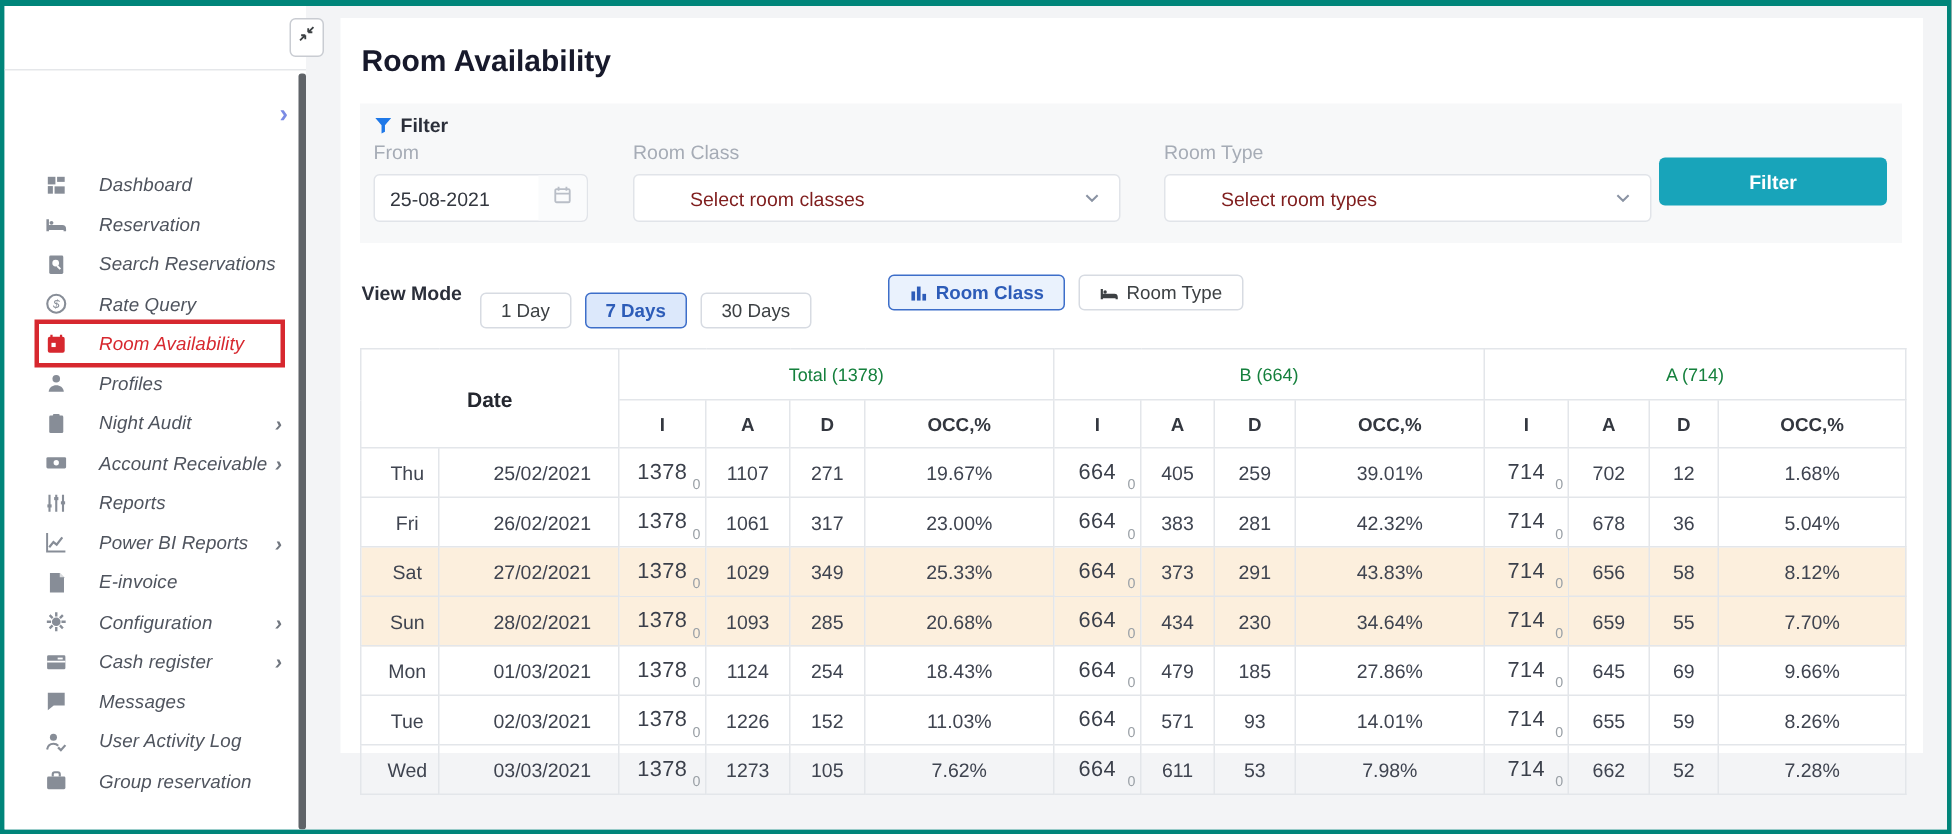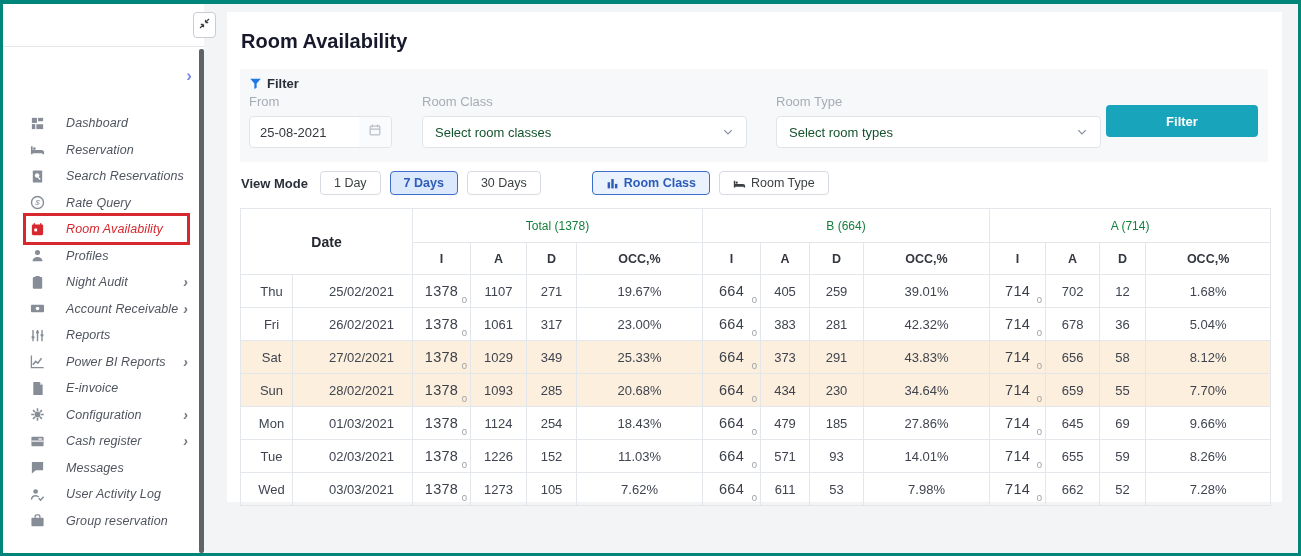--- a/index.html
+++ b/index.html
@@ -64,38 +64,38 @@
   }
   .date-text { flex: 1; padding-left: 10px; font-size: 13px; color: #33373f; }
   .cal-btn { width: 32px; height: 100%; display: flex; align-items: center; justify-content: center; color: #b9bec7; background:#fafbfc; border-radius: 0 4px 4px 0; cursor: pointer; }
   .f-class { margin-left: 30px; }
   .f-type { margin-left: 29px; }
   .select {
     width: 325px; height: 32px; background: #fff; border: 1px solid #e1e4e9;
     border-radius: 4px; display: flex; align-items: center; justify-content: space-between;
     padding: 0 12px; cursor: pointer;
   }
-  .select .ph { font-size: 13px; color: #14532d; }
+  .select .ph { font-size: 13px; color: #7f1d1d; margin-left: 25px; }
   .select .chev { color: #8a93a3; display: flex; }
   .filter-btn {
     margin-left: auto; width: 152px; height: 32px; border: none; border-radius: 4px;
     background: #18a4ba; color: #fff; font-size: 13px; font-weight: 700;
     font-family: inherit; cursor: pointer;
   }
 
   
   .vm-row { display: flex; align-items: center; margin: 9px 0 0 1px; }
   .vm-label { font-size: 13px; font-weight: 700; color: #2b2f3a; margin-right: 12px; }
   .vm-btn, .gt-btn {
     height: 24px; padding: 0 13px; margin-right: 9px; border-radius: 4px;
     background: #fff; border: 1px solid #d7dbe2; color: #3c4043;
     font-size: 12.5px; font-family: inherit; cursor: pointer;
     display: inline-flex; align-items: center; gap: 5px;
   }
-  .vm-btn.sel { background: #dce8fb; border-color: #3d6ec9; color: #2d5cb8; font-weight: 600; }
+  .vm-btn.sel { background: #dce8fb; border-color: #3d6ec9; color: #2d5cb8; font-weight: 600; margin-top: 24px; }
   .gt-btn.sel { background: #eaf2fd; border-color: #3d6ec9; color: #2d5cb8; font-weight: 600; }
   .gt-group { margin-left: 42px; display: flex; }
   .gt-btn .gicon { display: flex; }
 
   
   table.avail { border-collapse: collapse; table-layout: fixed; width: 1030px; margin-top: 13px; }
   table.avail th, table.avail td { border: 1px solid #e3e6ea; }
   th.date-h { font-size: 14px; font-weight: 700; color: #24272f; }
   th.grp-h { height: 34px; font-size: 12px; font-weight: 400; color: #15803d; }
   th.sub-h { height: 32px; font-size: 12.5px; font-weight: 700; color: #33373f; }

